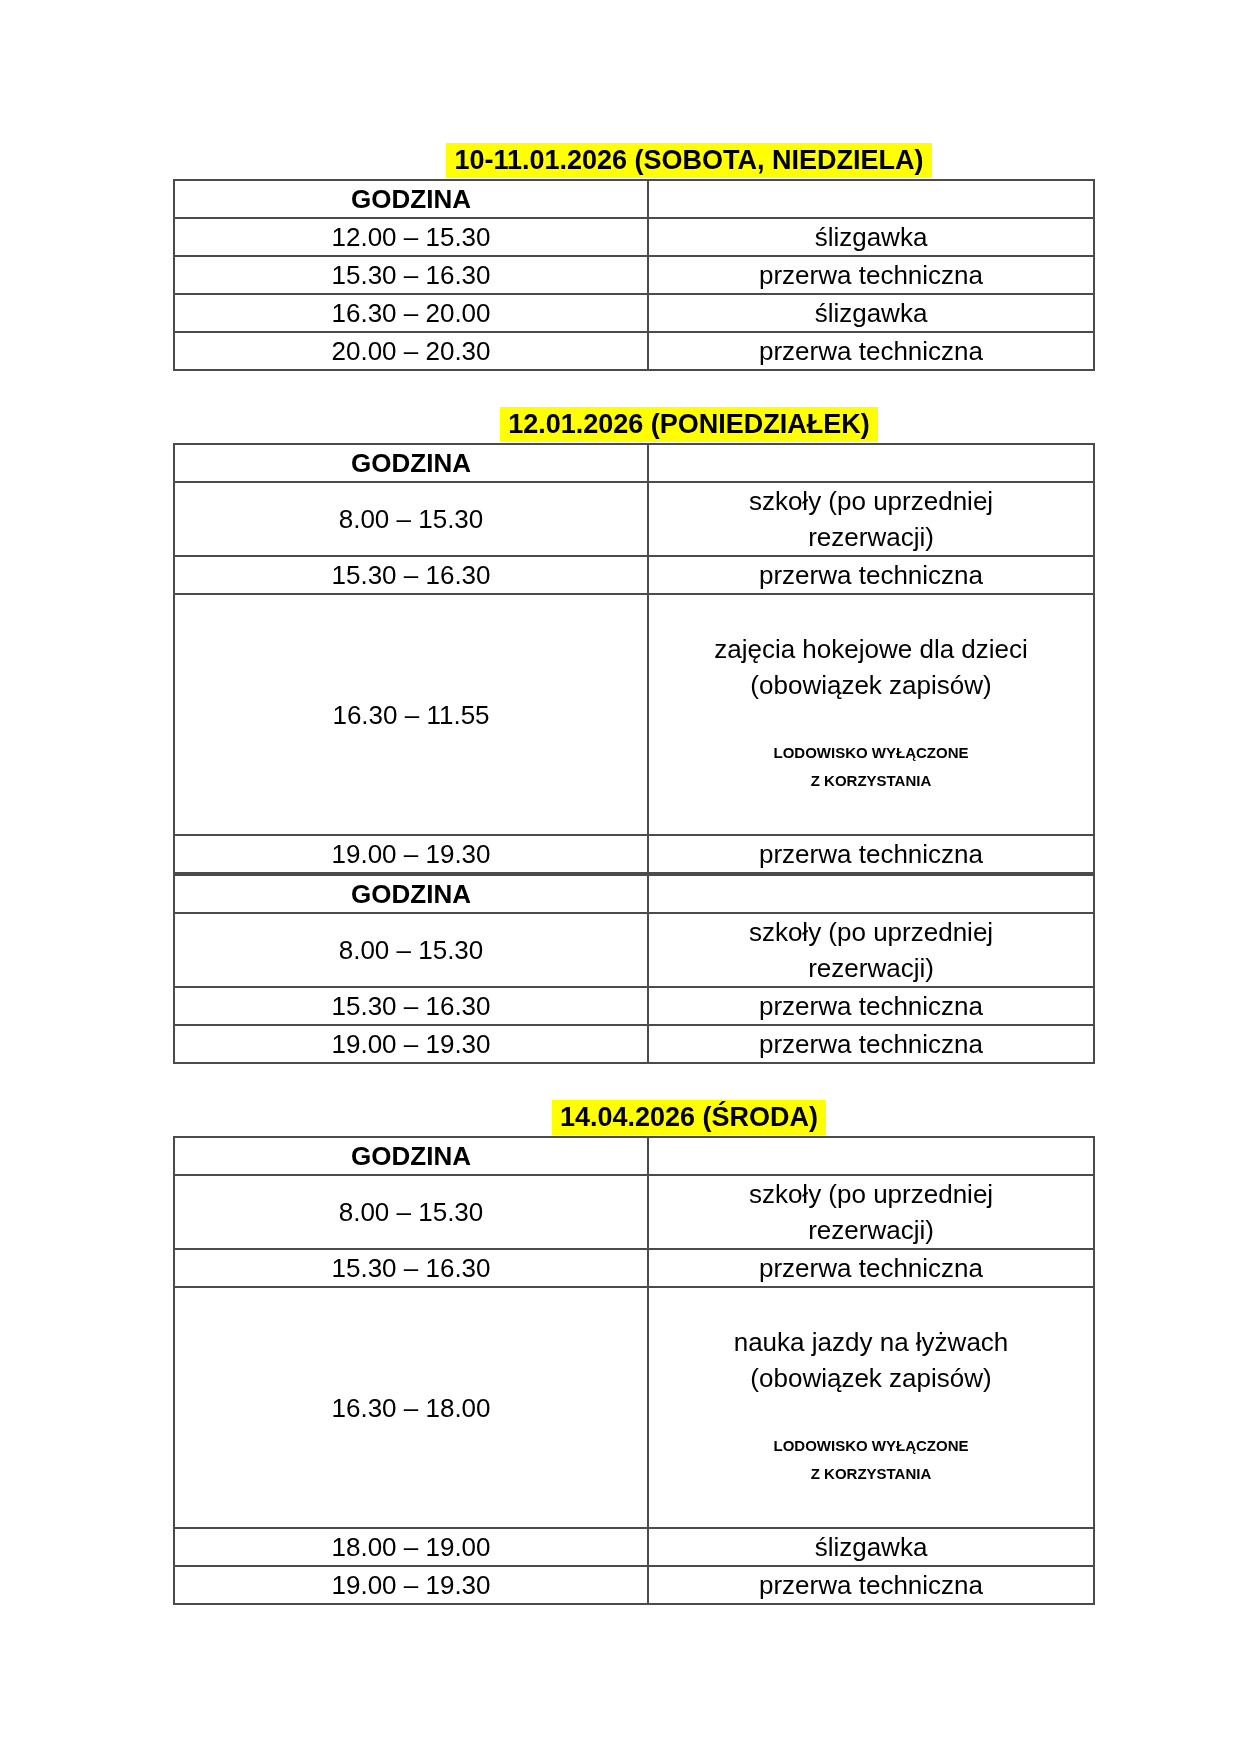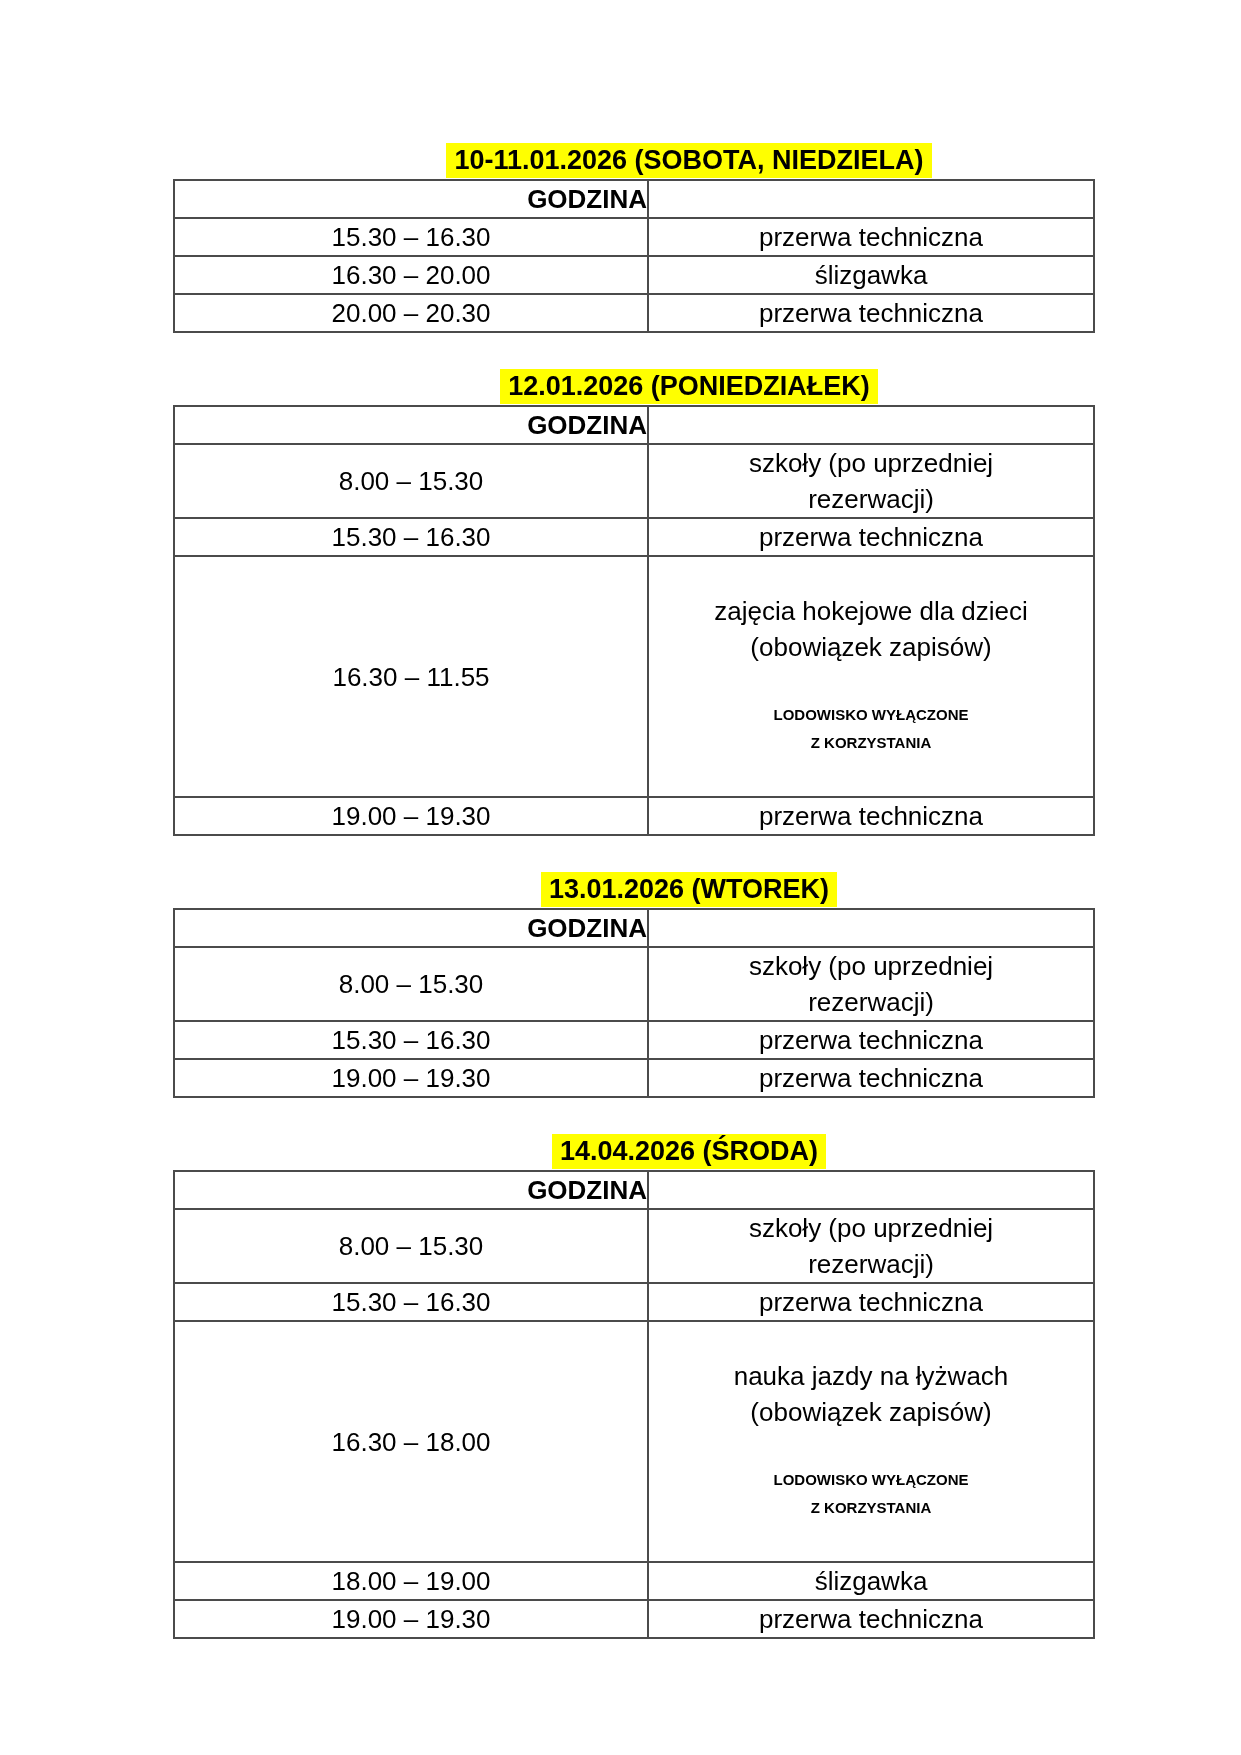--- a/index.html
+++ b/index.html
@@ -53,21 +53,21 @@
     border: 2px solid #4b4b4b;
     text-align: center;
     vertical-align: middle;
     padding: 0;
     font-size: 26px;
     line-height: 36px;
     white-space: pre-line;
   }
   td.col-time { width: 471px; }
   td.col-act  { width: 443px; }
-  tr.header-row td { height: 34px; text-align: right; }
+  tr.header-row td { height: 34px; }
   tr.header-row td.col-time { font-weight: bold; }
   .act {
     display: block;
     white-space: pre-line;
     text-align: center;
   }
   .act-note {
     display: block;
     white-space: pre-line;
     font-weight: bold;
@@ -86,20 +86,24 @@
       <div class="title-row">
         <span class="section-title">10-11.01.2026 (SOBOTA, NIEDZIELA)</span>
       </div>
       <table class="schedule">
         <tbody>
             <tr class="header-row">
           <td class="col-time">GODZINA</td>
           <td class="col-act"></td>
         </tr>
         <tr>
+          <td class="col-time">12.00 – 15.30</td>
+          <td class="col-act">ślizgawka</td>
+        </tr>
+        <tr>
           <td class="col-time">15.30 – 16.30</td>
           <td class="col-act">przerwa techniczna</td>
         </tr>
         <tr>
           <td class="col-time">16.30 – 20.00</td>
           <td class="col-act">ślizgawka</td>
         </tr>
         <tr>
           <td class="col-time">20.00 – 20.30</td>
           <td class="col-act">przerwa techniczna</td>
@@ -138,23 +142,20 @@
         </tr>
         <tr>
           <td class="col-time">19.00 – 19.30</td>
           <td class="col-act">przerwa techniczna</td>
         </tr>
       </tbody>
         </table>
     </div>
 
     <div class="section">
-      <div class="title-row">
-        <span class="section-title">13.01.2026 (WTOREK)</span>
-      </div>
       <table class="schedule">
         <tbody>
             <tr class="header-row">
           <td class="col-time">GODZINA</td>
           <td class="col-act"></td>
         </tr>
         <tr>
           <td class="col-time">8.00 – 15.30</td>
           <td class="col-act">szkoły (po uprzedniej
 rezerwacji)</td>

